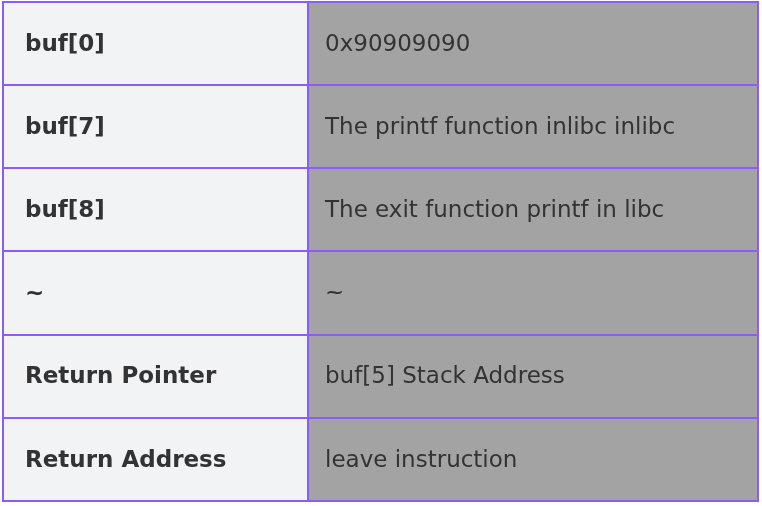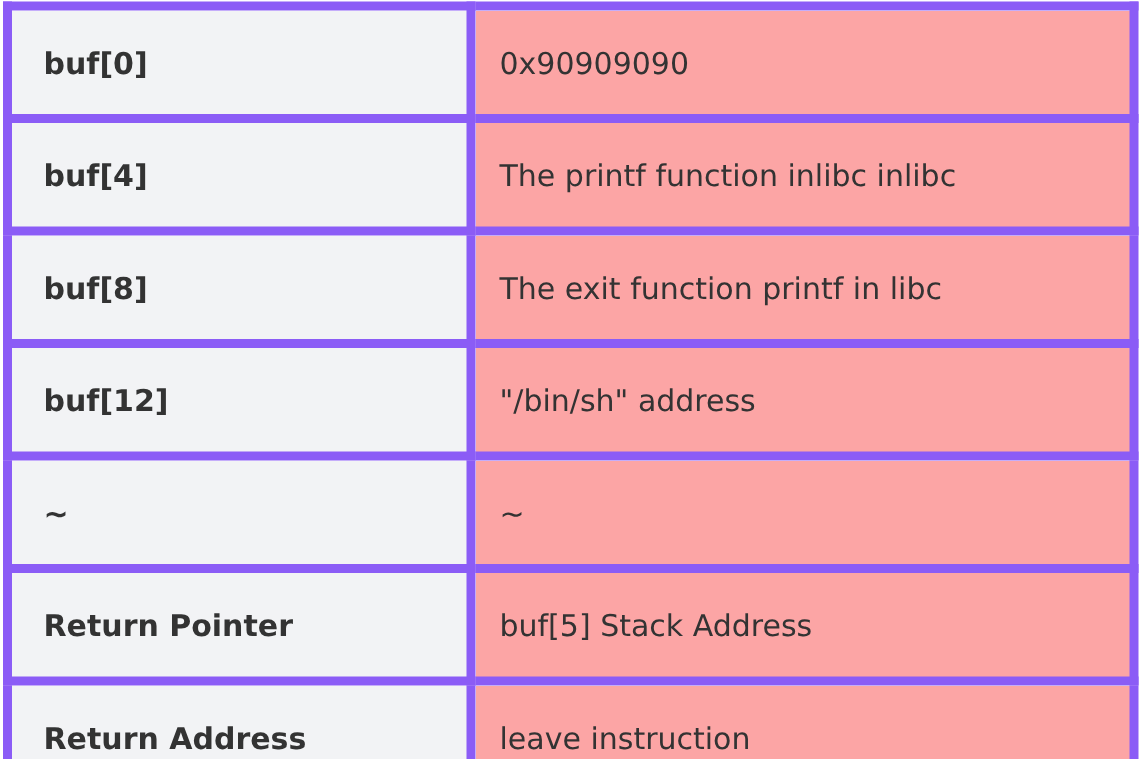--- a/index.html
+++ b/index.html
@@ -12,61 +12,57 @@
     font-family: "DejaVu Sans", "Liberation Sans", sans-serif;
   }
   table.stack-table {
     border-collapse: collapse;
     table-layout: fixed;
     width: 757px;
     height: 501px;
     margin: 1px 0 0 2px;
   }
   table.stack-table td {
-    border: 6px solid #8b5cf6;
-    font-size: 20px;
+    border: 2px solid #8b5cf6;
+    font-size: 23px;
     color: #333333;
     vertical-align: middle;
     height: 69px;
     line-height: 1.2;
     white-space: nowrap;
     overflow: hidden;
   }
   td.key-cell {
     width: 272px;
     background: #f2f3f5;
     font-weight: bold;
     padding: 0 10px 0 21px;
   }
   td.value-cell {
-    background: #fca5a5;
+    background: #a3a3a3;
     padding: 0 10px 0 16px;
     font-weight: normal;
   }
 </style>
 </head>
 <body>
 
 <table class="stack-table">
   <tbody>
     <tr>
       <td class="key-cell">buf[0]</td>
       <td class="value-cell">0x90909090</td>
     </tr>
     <tr>
-      <td class="key-cell">buf[4]</td>
+      <td class="key-cell">buf[7]</td>
       <td class="value-cell">The printf function inlibc inlibc</td>
     </tr>
     <tr>
       <td class="key-cell">buf[8]</td>
       <td class="value-cell">The exit function printf in libc</td>
-    </tr>
-    <tr>
-      <td class="key-cell">buf[12]</td>
-      <td class="value-cell">"/bin/sh" address</td>
     </tr>
     <tr>
       <td class="key-cell">~</td>
       <td class="value-cell">~</td>
     </tr>
     <tr>
       <td class="key-cell">Return Pointer</td>
       <td class="value-cell">buf[5] Stack Address</td>
     </tr>
     <tr>

